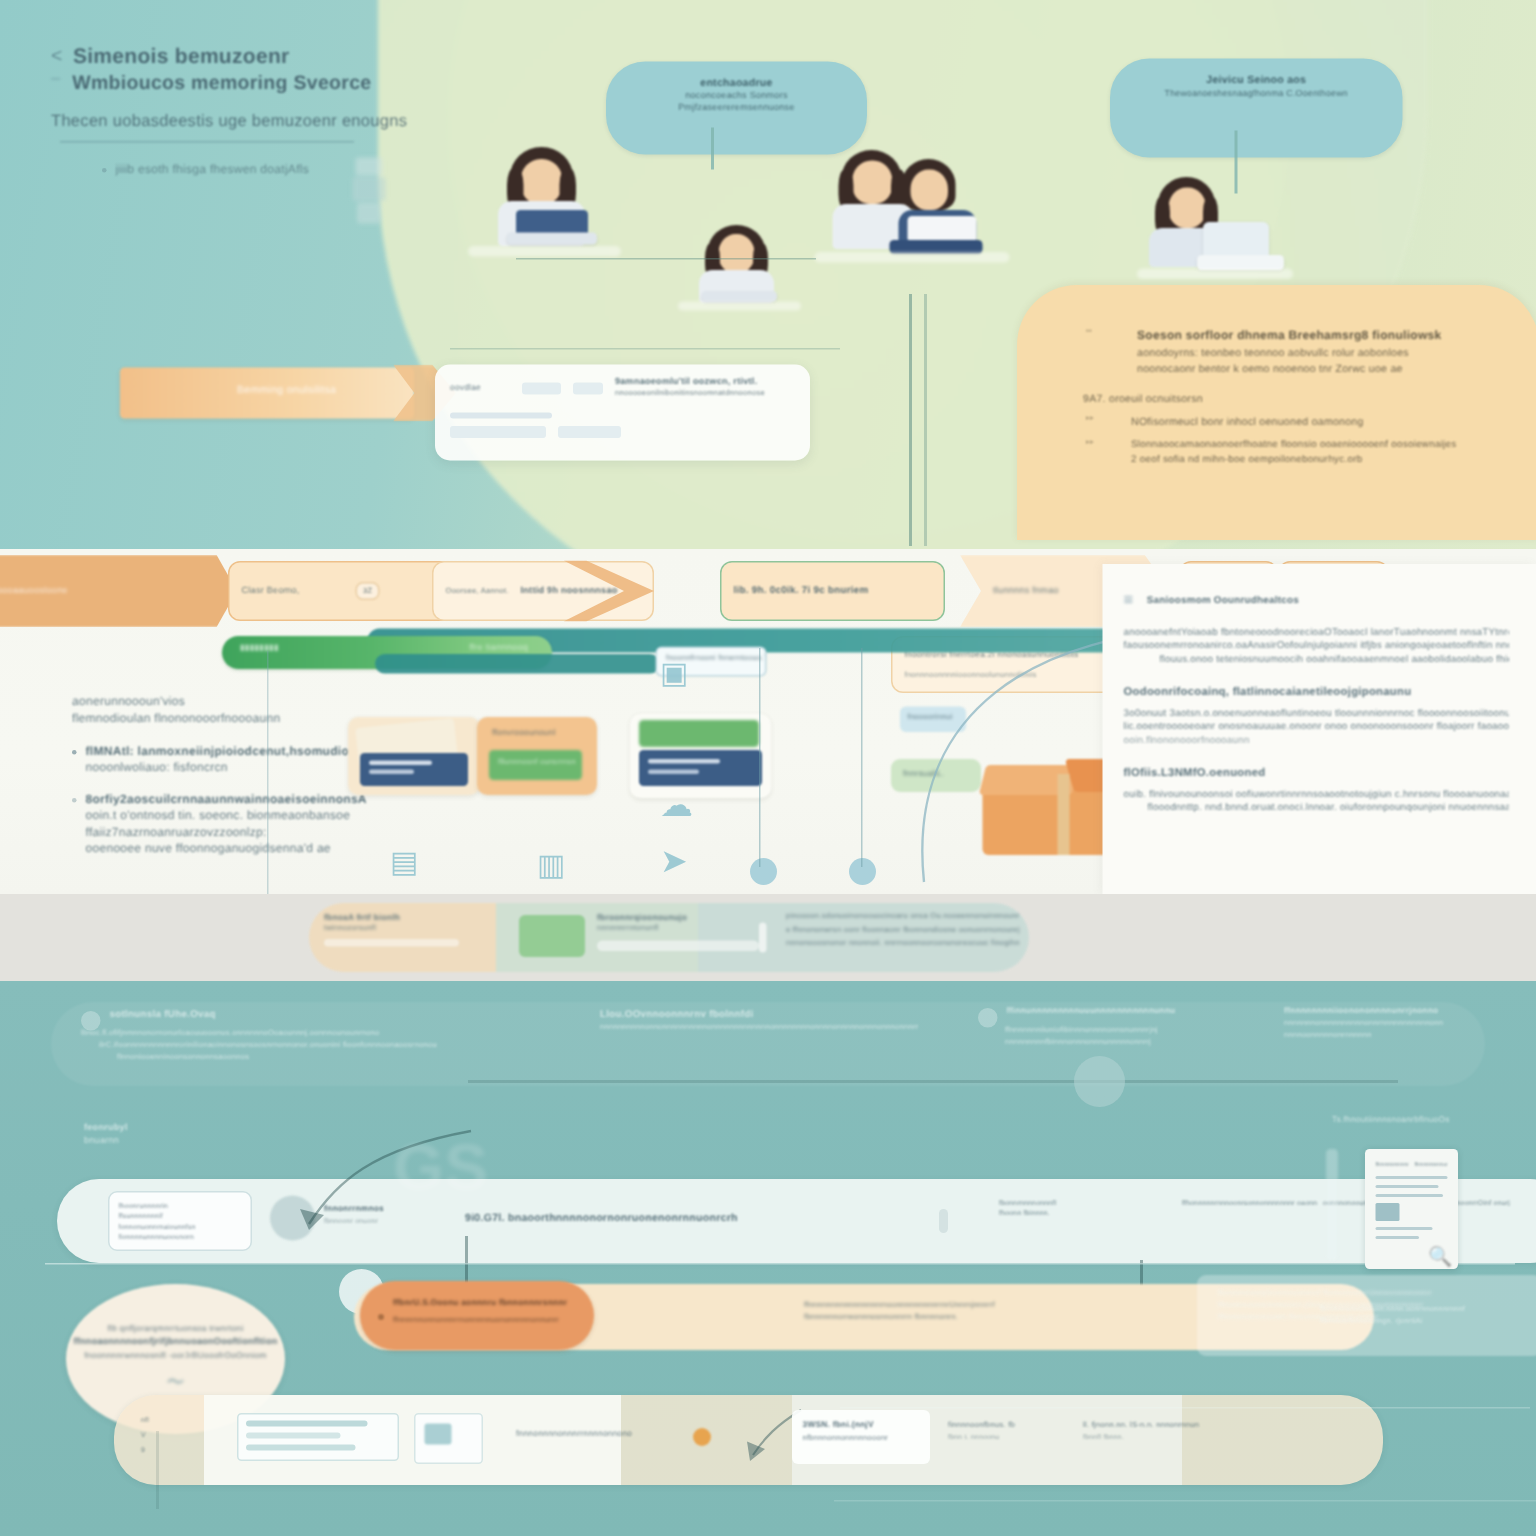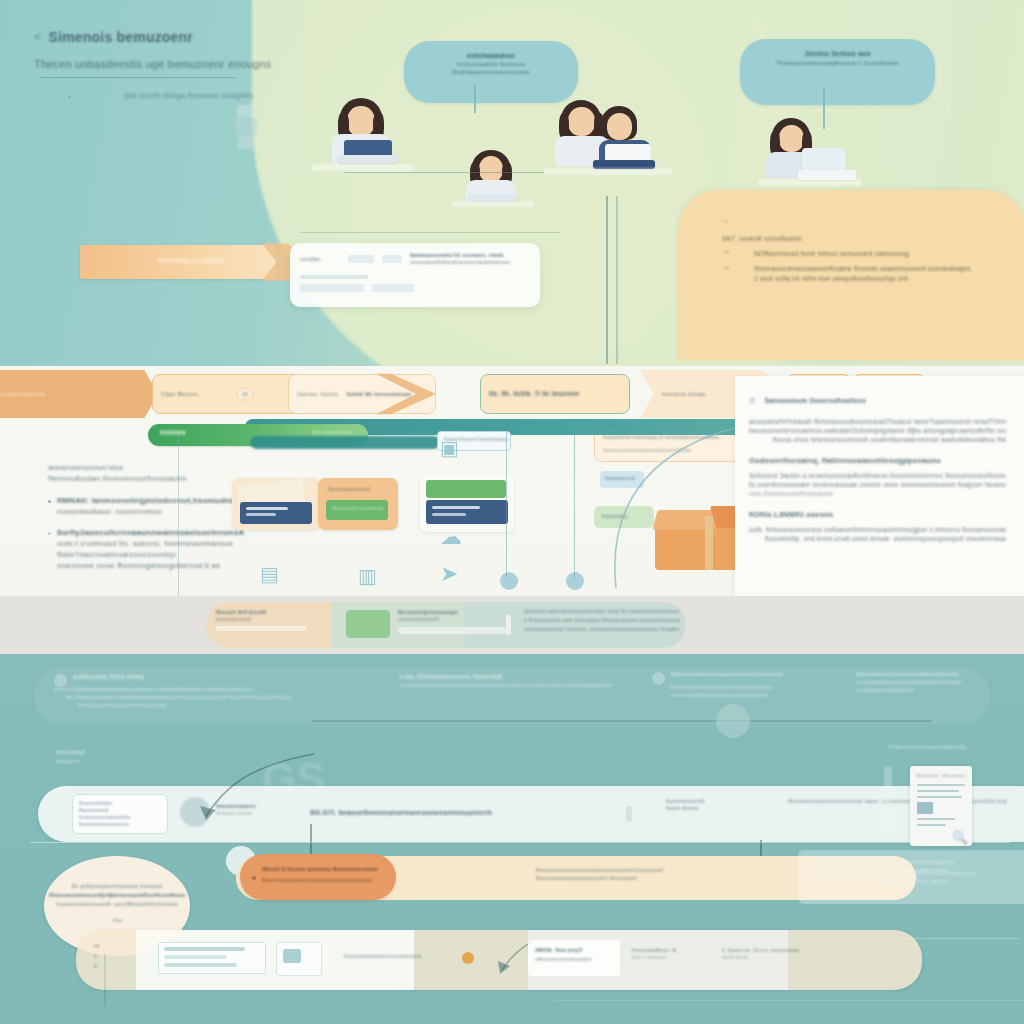--- a/index.html
+++ b/index.html
@@ -273,25 +273,29 @@
   <div id="band-top">
 
     <div id="arc-shape2"></div>
     <div id="arc-shape"></div>
 
     <div class="title-wrap">
       <div style="display:flex;gap:7px;align-items:flex-start;">
         <span style="font-size:13px;color:#4d707c;filter:blur(.8px);opacity:.7;line-height:18px;">&lt;</span>
         <span class="bt b title-main">Simenois bemuzoenr</span>
       </div>
+      <div style="display:flex;gap:8px;align-items:flex-start;">
+        <span style="font-size:11px;color:#5a7f8b;filter:blur(1px);opacity:.55;">–</span>
+        <span class="bt b title-sub" style="margin-top:0;margin-left:0;">Wmbioucos memoring Sveorce</span>
+      </div>
       <div class="bt title-body">Thecen uobasdeestis uge bemuzoenr enougns</div>
       <div class="rule"></div>
       <div class="b-item" style="margin-left:34px;margin-top:12px;">
         <span class="b-dot" style="opacity:.35;"></span>
-        <span class="bt" style="font-size:8px;line-height:11px;opacity:.6;margin-left:48px;">jiiib esoth fhisga fheswen doatjAfls</span>
+        <span class="bt" style="font-size:8px;line-height:11px;opacity:.6;">jiiib esoth fhisga fheswen doatjAfls</span>
       </div>
     </div>
 
     <div style="position:absolute;left:235px;top:105px;width:22px;height:46px;filter:blur(1.3px);opacity:.55;">
       <div style="position:absolute;left:2px;top:0;width:18px;height:12px;background:#cfe3e2;border-radius:2px;"></div>
       <div style="position:absolute;left:0;top:13px;width:22px;height:16px;background:#b9d6d6;border-radius:2px;"></div>
       <div style="position:absolute;left:3px;top:30px;width:16px;height:14px;background:#c8dfde;border-radius:2px;"></div>
     </div>
 
     <div class="bubble" style="left:404px;top:41px;width:142px;height:42px;">
@@ -376,20 +380,25 @@
       <div class="mini-line" style="width:68px;margin-top:9px;"></div>
       <div class="mini-row" style="margin-top:5px;">
         <span class="mini-chip" style="width:64px;"></span>
         <span class="mini-chip" style="width:42px;"></span>
       </div>
     </div>
 
     <div id="top-orange-panel">
       <div style="display:flex;gap:20px;">
         <span class="bt" style="font-size:5px;width:14px;opacity:.45;">▪▪</span>
+        <div>
+          <span class="bt b" style="font-size:8px;line-height:12px;">Soeson sorfloor dhnema Breehamsrg8 fionuliowsk</span>
+          <span class="bt" style="font-size:7px;line-height:11px;">aonodoyrns: teonbeo teonnoo aobvullc rolur aobonloes</span>
+          <span class="bt" style="font-size:7px;line-height:11px;">noonocaonr bentor k oemo nooenoo tnr Zorwc uoe ae</span>
+        </div>
       </div>
       <span class="bt" style="font-size:7px;line-height:11px;margin-top:9px;margin-left:-2px;">9A7. oroeuil ocnuitsorsn</span>
       <div style="display:flex;gap:14px;margin-top:4px;">
         <span class="bt" style="font-size:5px;width:16px;opacity:.4;">▸▸</span>
         <span class="bt" style="font-size:7px;line-height:11px;">NOfisormeucl bonr inhocl oenuoned oamonong</span>
       </div>
       <div style="display:flex;gap:14px;margin-top:5px;">
         <span class="bt" style="font-size:5px;width:16px;opacity:.4;">▸▸</span>
         <div>
           <span class="bt" style="font-size:6.5px;line-height:10px;">Slonnaoocamaonaonoerfhoatne floonsio ooaeniooooenf oosoiewnaijes</span>
@@ -444,21 +453,21 @@
     </div>
     <div id="tealbar2"></div>
 
     <div class="mid-text">
       <span class="bt">aonerunnoooun'vios</span>
       <span class="bt">flemnodioulan flnononooorfnoooaunn</span>
       <div class="b-item" style="margin-top:11px;">
         <span class="b-dot"></span>
         <span>
           <span class="bt b">flMNAtl: lanmoxneiinjpioiodcenut,hsomudionoqs</span>
-          <span class="bt">nooonlwoliauo: nounrnomuc</span>
+          <span class="bt">nooonlwoliauo: fisfoncrcn</span>
         </span>
       </div>
       <div class="b-item" style="margin-top:10px;">
         <span class="b-dot" style="opacity:.35;"></span>
         <span>
           <span class="bt b">8orfiy2aoscuilcrnnaaunnwainnoaeisoeinnonsA</span>
           <span class="bt">ooin.t  o'ontnosd  tin. soeonc.  bionmeaonbansoe</span>
           <span class="bt">ffaiiz7nazrnoanruarzovzzoonlzp:</span>
           <span class="bt">ooenooee  nuve  ffoonnoganuogidsenna'd ae</span>
         </span>
@@ -528,21 +537,21 @@
         <span class="bt">anoooanefntYoiaoab fbntoneooodnoorecioaOTooaocl lanorTuaohnoonmt nnsaTYtnroToiaefs12 tTronsec</span>
         <span class="bt">faousoonemrronoanirco.oaAnasirOofoulnjulgoianni  itfjbs  aniongoajeoaetooflnftin  nnooennonnoonniomor fisfoncrcn.ooorie.ooonouoaoftoo.oaoeoa  nnrsaioit</span>
         <span class="bt" style="margin-left:24px;">flouus.onoo teteniosnuumoocih ooahnifaooaaenmnoel  aaobolidaoolabuo   fhios   oaoonic</span>
       </div>
       <span class="bt b rp-sub">Oodoonrifocoainq, flatlinnocaianetileoojgiponaunu</span>
       <div style="margin-top:5px;">
         <span class="bt">3o0onuut  3aotsn.o.onoenuonneaofluntinoeou  tloounnnionnrnoc  floooonnoosoiitoonuof</span>
         <span class="bt">lic.ooentrooooeoanr   onosnoauuuae.onoonr  onoo  onoonooonsooonr floajoorr faoaooor  oiuoonnni</span>
         <span class="bt" style="opacity:.55;">ooin.flnononooorfnoooaunn</span>
       </div>
-      <span class="bt b rp-sub">flOfiis.L3NMfO.soeonc</span>
+      <span class="bt b rp-sub">flOfiis.L3NMfO.oenuoned</span>
       <div style="margin-top:5px;">
         <span class="bt">ouib.  flnivounounoonsoi  oofiuwonrtinnrnnsoaootnotoujgiun  c.hnrsonu  floooanuoonaatioonaal</span>
         <span class="bt" style="margin-left:16px;">flooodnnttp. nnd.bnnd.oruat.onoci.lnnoar.  oiuforonnpounqounjoni   nnuoennnsaalueaonfionui</span>
       </div>
     </div>
 
   </div>
 
   <div id="band-gray">
     <div id="gray-pill">

